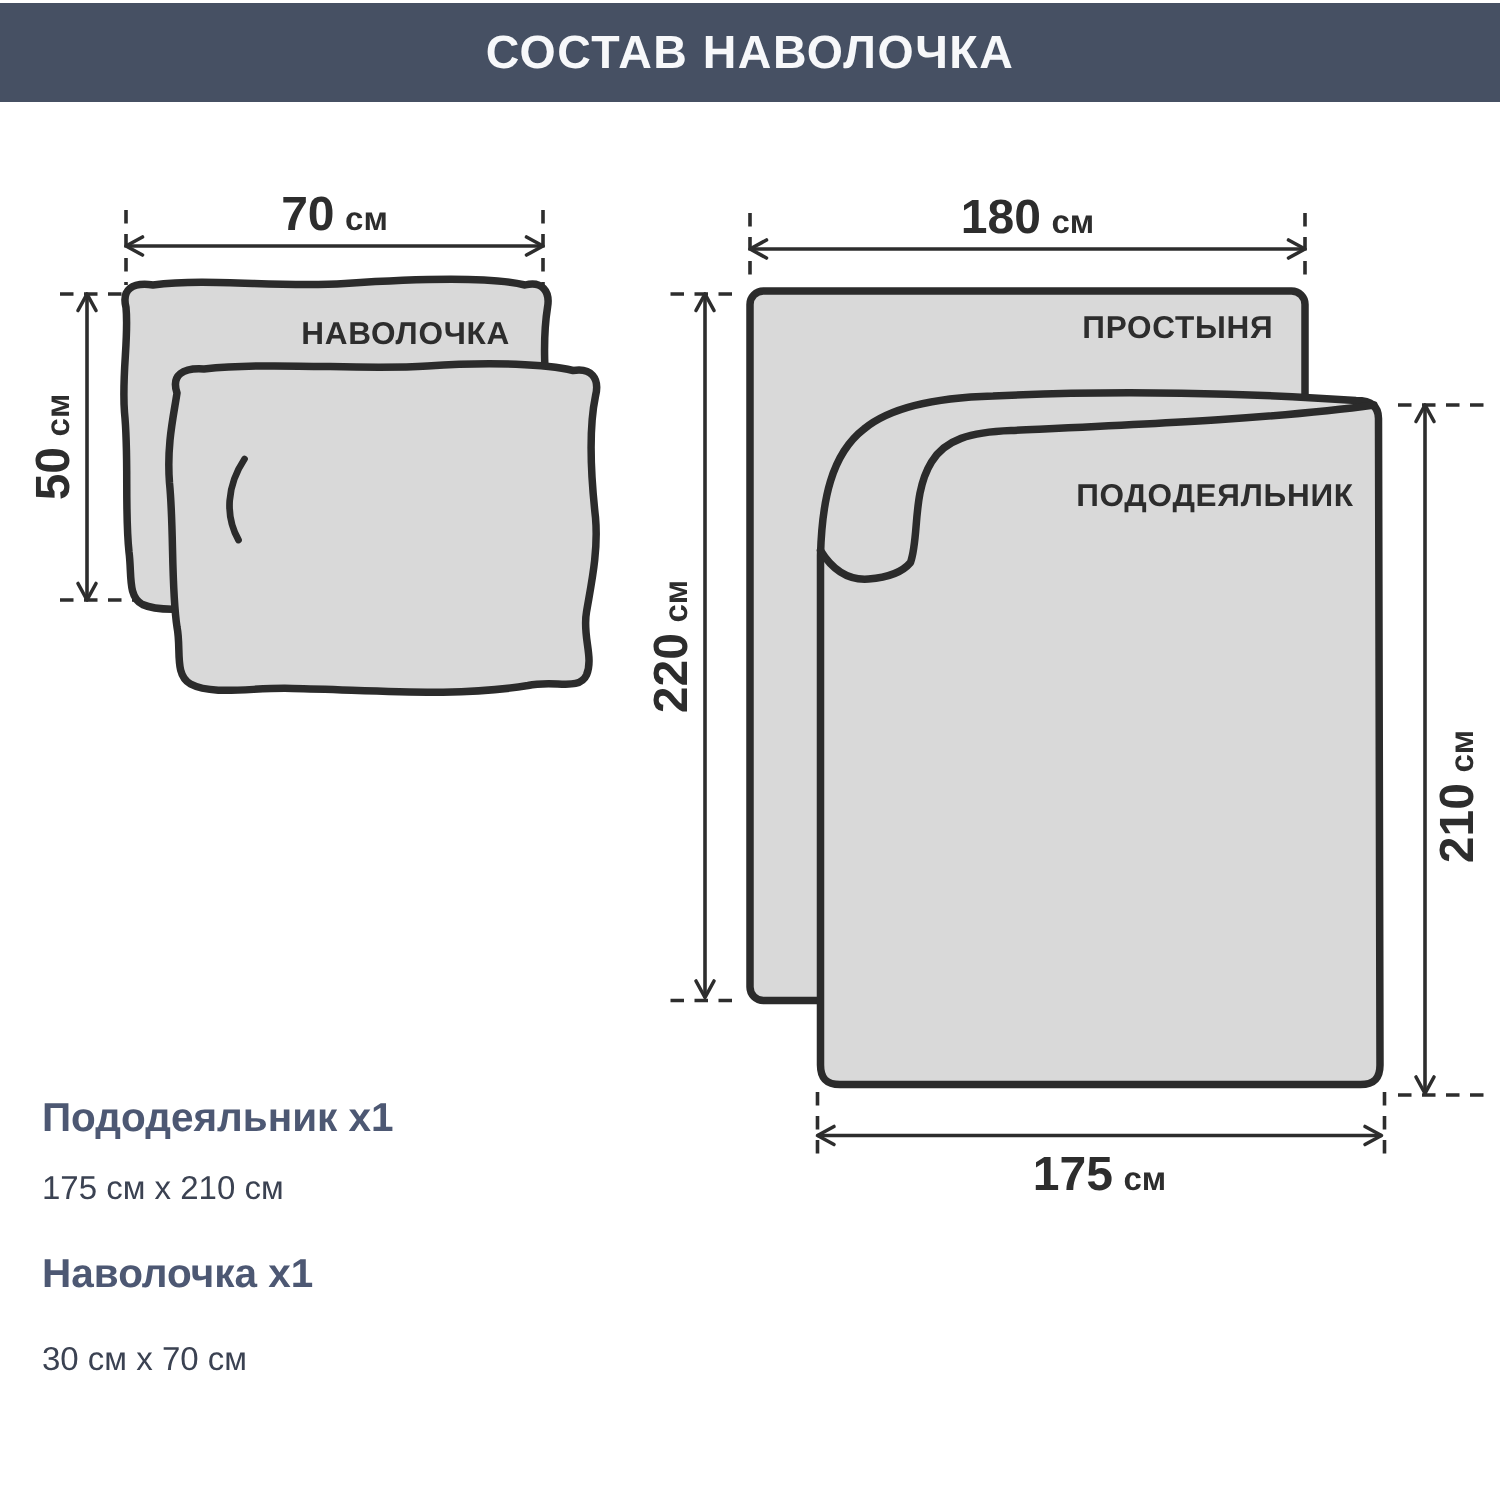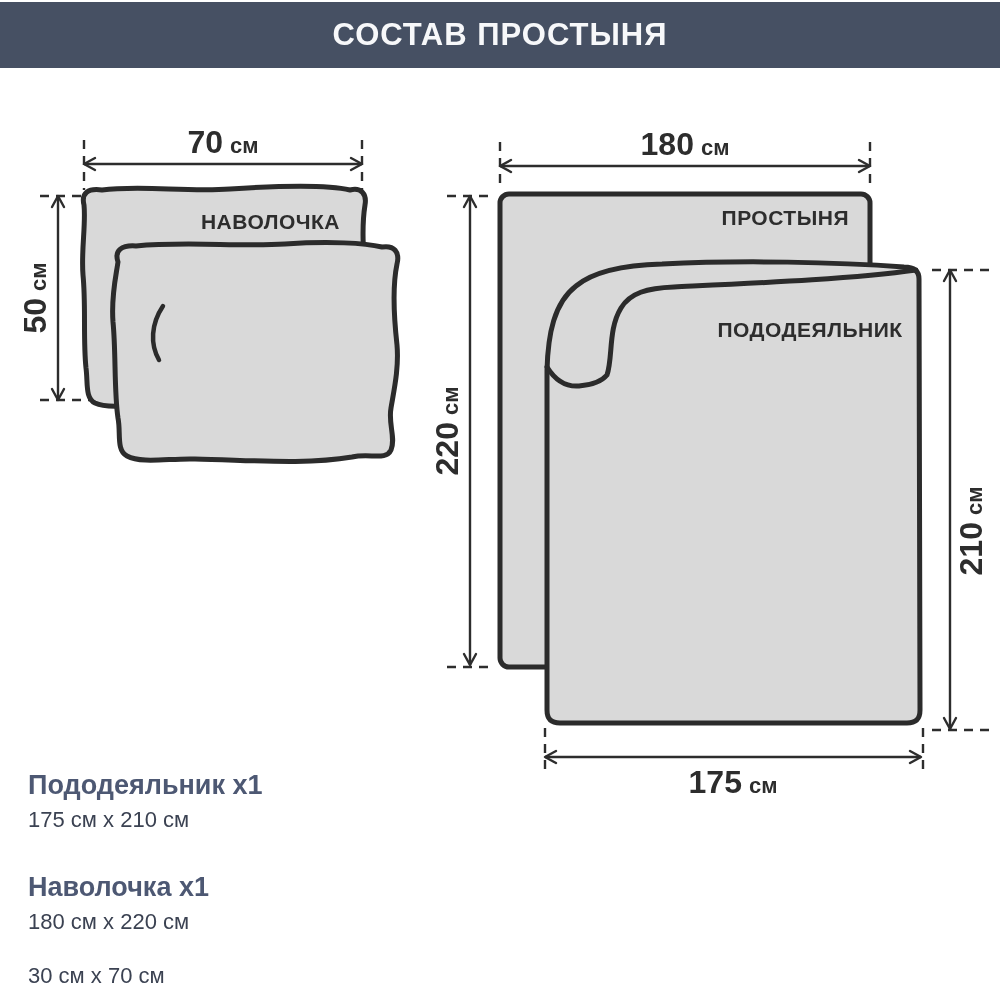--- a/index.html
+++ b/index.html
@@ -34,32 +34,32 @@
   .guide{stroke:var(--dimension);stroke-width:2.4;stroke-dasharray:9 7;fill:none;}
   .dim-arrow{stroke:var(--dimension);stroke-width:2.4;fill:none;}
   svg text{font-family:"Liberation Sans", sans-serif;fill:var(--dimension);}
   .dim-label{font-size:32px;font-weight:700;}
   .dim-label .unit{font-size:22px;font-weight:700;}
   .shape-label{font-size:21px;font-weight:700;letter-spacing:0.5px;}
   .legend{position:absolute;left:28px;top:730px;}
   .legend-item{margin-bottom:30px;}
   .legend-name{
     color:var(--legend-heading);
-    font-size:27px;font-weight:600;line-height:30px;margin-top:40px;
+    font-size:27px;font-weight:600;line-height:30px;
   }
   .legend-size{
     color:var(--legend-size);
-    font-size:22px;font-weight:500;line-height:24px;margin-top:8px;
+    font-size:22px;font-weight:500;line-height:24px;margin-top:20px;
   }
 </style>
 </head>
 <body>
 
 <div class="header">
-  <span class="header-title">СОСТАВ ПРОСТЫНЯ</span>
+  <span class="header-title">СОСТАВ НАВОЛОЧКА</span>
 </div>
 
 <svg class="diagram" width="1000" height="1000" viewBox="0 0 1000 1000">
   <defs>
     <marker id="ah" markerUnits="userSpaceOnUse" markerWidth="20" markerHeight="20" refX="14" refY="9" orient="auto-start-reverse">
       <path d="M3,3 L14,9 L3,15" fill="none" stroke="#2d2d2d" stroke-width="2.4" stroke-linecap="round" stroke-linejoin="round"></path>
     </marker>
   </defs>
 
   <g>
@@ -167,18 +167,17 @@
   </g>
 </svg>
 
 <div class="legend">
   <div class="legend-item">
     <div class="legend-name">Пододеяльник x1</div>
     <div class="legend-size">175 см x 210 см</div>
   </div>
   <div class="legend-item">
     <div class="legend-name">Наволочка x1</div>
-    <div class="legend-size">180 см x 220 см</div>
   </div>
   <div class="legend-item">
     <div class="legend-size">30 см x 70 см</div>
   </div>
 </div>
 
 </body></html>

